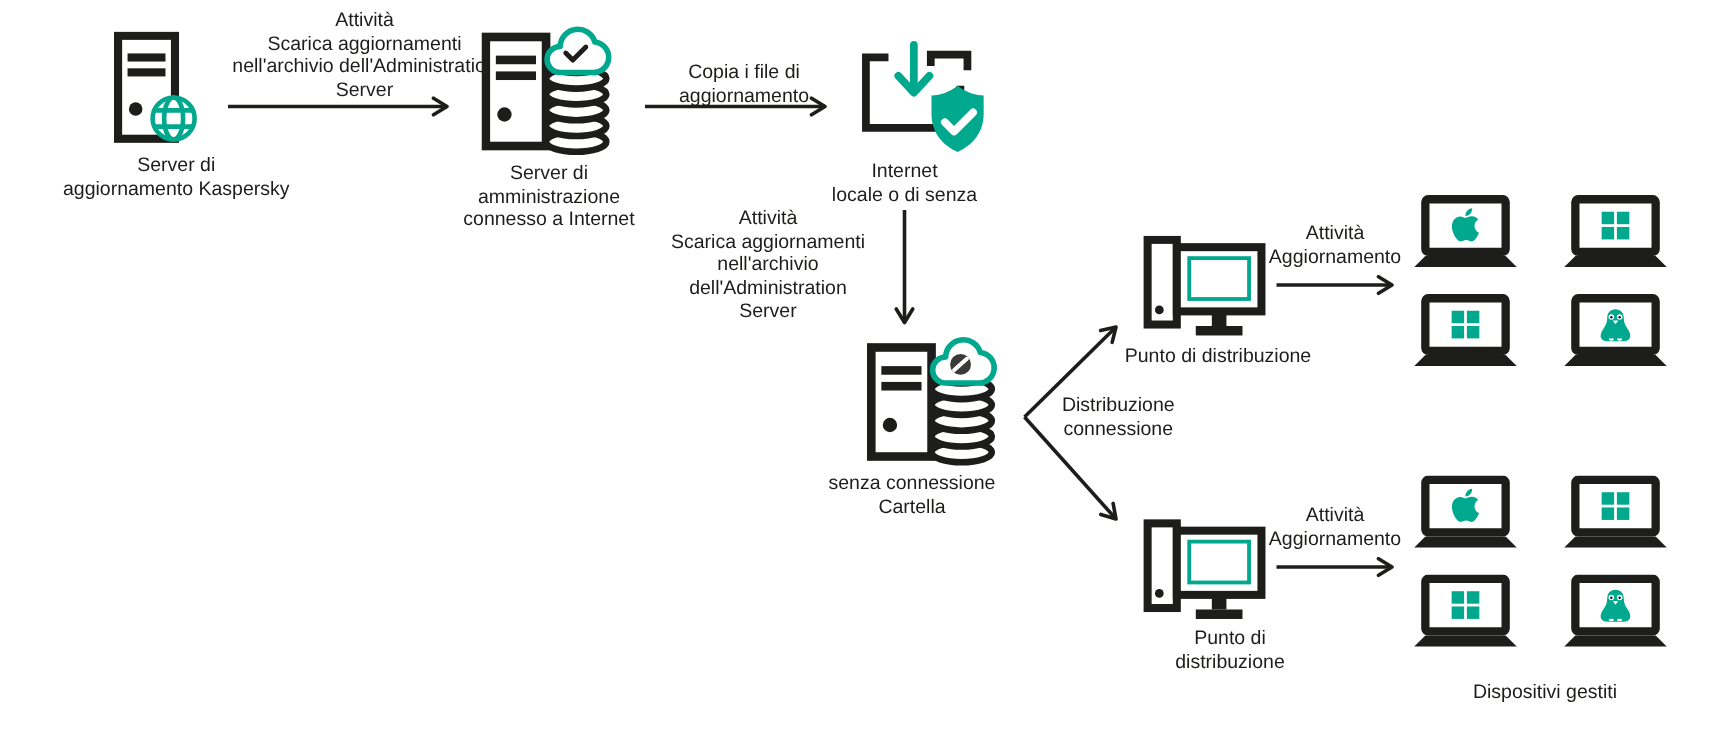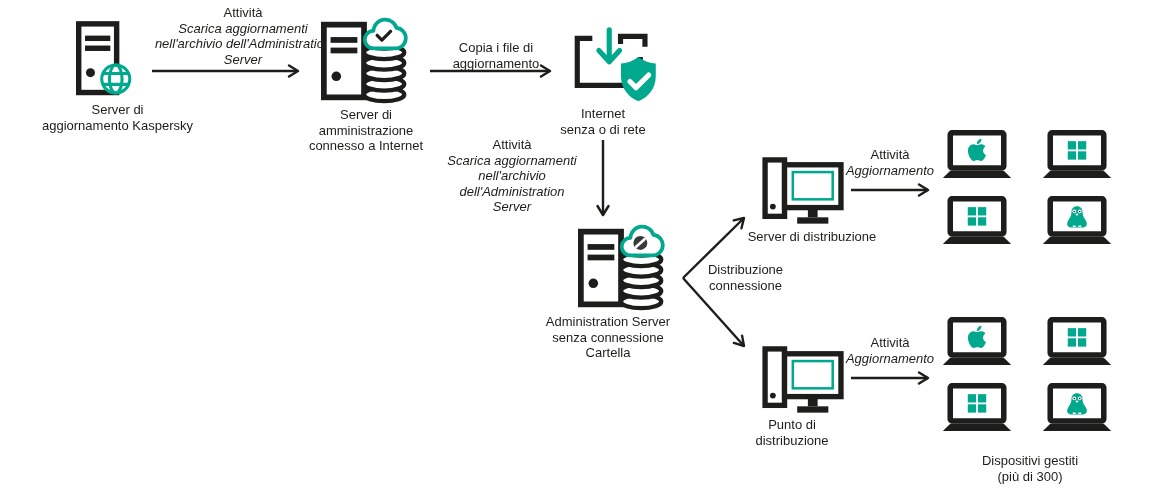--- a/index.html
+++ b/index.html
@@ -3,21 +3,21 @@
 <meta charset="utf-8">
 <style>
   html,body{margin:0;padding:0;background:#fff;}
   #canvas{
     position:relative;width:1152px;height:488px;background:#ffffff;
     font-family:"Liberation Sans", sans-serif;color:#1d1d1b;overflow:hidden;
   }
   .abs{position:absolute;}
   .lbl{position:absolute;text-align:center;font-size:13px;line-height:15.5px;color:#1d1d1b;}
   .edge-title{font-style:normal;text-align:center;}
-  .edge-task{font-style:italic;}
+  .edge-task{}
   svg{display:block;}
   #arrow-layer{position:absolute;left:0;top:0;}
 </style>
 </head>
 <body>
 
 <div id="canvas">
 
   <svg id="arrow-layer" width="1152" height="488" viewBox="0 0 1152 488">
     <defs>
@@ -95,21 +95,21 @@
     </g>
     <g stroke="#1d1d1b" stroke-width="5.5" fill="none">
       <path d="M28 12 H12 V62 H79 V32"></path>
       <path d="M58 18 V10 H84 V21"></path>
     </g>
     <path d="M77 32 c6 4.6 12 6.6 18.5 6.9 v13.1 c0 13.5 -8 22.5 -18.5 27 c-10.5 -4.5 -18.5 -13.5 -18.5 -27 V38.9 c6.5 -0.3 12.5 -2.3 18.5 -6.9 z" fill="#00A88E"></path>
     <path d="M68 58 l6.5 6.5 L88 51" fill="none" stroke="#fff" stroke-width="5.5" stroke-linecap="round" stroke-linejoin="round"></path>
   </svg>
   <div class="lbl" style="left:523px;top:106px;width:160px">
     <div>Internet</div>
-    <div>senza o di rete</div>
+    <div>locale o di senza</div>
   </div>
 
   <div class="lbl" style="left:432px;top:137px;width:160px">
     <div class="edge-title">Attività</div>
     <div class="edge-task">Scarica aggiornamenti</div>
     <div class="edge-task">nell'archivio</div>
     <div class="edge-task">dell'Administration</div>
     <div class="edge-task">Server</div>
   </div>
 
@@ -126,56 +126,55 @@
       <ellipse cx="66" cy="37" rx="21" ry="7"></ellipse>
       <ellipse cx="66" cy="26" rx="21" ry="7"></ellipse>
     </g>
     <g transform="translate(34,-1) scale(1.3)">
       <path d="M16 26 a7 7 0 0 1 0 -14 a9.5 9.5 0 0 1 18.6 -2.4 A7.5 7.5 0 0 1 33 26 z" fill="#fff" stroke="#00A88E" stroke-width="3" stroke-linejoin="round"></path>
       <circle cx="24" cy="16" r="5.6" fill="#3a3a38"></circle>
       <path d="M20.6 19 L27.4 13" stroke="#fff" stroke-width="2.2" stroke-linecap="round"></path>
     </g>
   </svg>
   <div class="lbl" style="left:518px;top:314px;width:180px">
-    <div>Administration Server</div>
     <div>senza connessione</div>
     <div>Cartella</div>
   </div>
 
   <div class="lbl" style="left:688px;top:262px;width:115px">
     <div>Distribuzione</div>
     <div>connessione</div>
   </div>
 
   <svg class="abs" style="left:762px;top:157px" width="84" height="72" viewBox="0 0 86 74">
     <rect x="3" y="3" width="20" height="58" fill="#fff" stroke="#1d1d1b" stroke-width="5.5"></rect>
     <circle cx="11" cy="51" r="3" fill="#1d1d1b"></circle>
     <rect x="23" y="8" width="58" height="44" fill="#fff" stroke="#1d1d1b" stroke-width="5.5"></rect>
     <rect x="31.5" y="15.5" width="41" height="28" fill="none" stroke="#00A88E" stroke-width="2.6"></rect>
     <rect x="47" y="52" width="10" height="10" fill="#1d1d1b"></rect>
     <rect x="36" y="62" width="32" height="6.5" fill="#1d1d1b"></rect>
   </svg>
   <div class="lbl" style="left:727px;top:229px;width:170px">
-    <div>Server di distribuzione</div>
+    <div>Punto di distribuzione</div>
   </div>
 
   <div class="lbl" style="left:820px;top:147px;width:140px">
     <div class="edge-title">Attività</div>
     <div class="edge-task">Aggiornamento</div>
   </div>
 
   <svg class="abs" style="left:762px;top:346px" width="84" height="72" viewBox="0 0 86 74">
     <rect x="3" y="3" width="20" height="58" fill="#fff" stroke="#1d1d1b" stroke-width="5.5"></rect>
     <circle cx="11" cy="51" r="3" fill="#1d1d1b"></circle>
     <rect x="23" y="8" width="58" height="44" fill="#fff" stroke="#1d1d1b" stroke-width="5.5"></rect>
     <rect x="31.5" y="15.5" width="41" height="28" fill="none" stroke="#00A88E" stroke-width="2.6"></rect>
     <rect x="47" y="52" width="10" height="10" fill="#1d1d1b"></rect>
     <rect x="36" y="62" width="32" height="6.5" fill="#1d1d1b"></rect>
   </svg>
-  <div class="lbl" style="left:722px;top:417px;width:140px">
+  <div class="lbl" style="left:750px;top:417px;width:140px">
     <div>Punto di</div>
     <div>distribuzione</div>
   </div>
 
   <div class="lbl" style="left:820px;top:335px;width:140px">
     <div class="edge-title">Attività</div>
     <div class="edge-task">Aggiornamento</div>
   </div>
 
   <svg width="0" height="0" style="position:absolute">
@@ -234,16 +233,15 @@
     <use href="#laptop-frame"></use>
       <use href="#logo-windows" transform="translate(39,22)"></use>
   </svg>
   <svg class="abs" style="left:1041px;top:383px" width="72" height="50" viewBox="0 0 78 54">
     <use href="#laptop-frame"></use>
       <use href="#logo-linux" transform="translate(39,23)"></use>
   </svg>
 
   <div class="lbl" style="left:930px;top:453px;width:200px">
     <div>Dispositivi gestiti</div>
-    <div>(più di 300)</div>
   </div>
 
 </div>
 
 </body></html>

